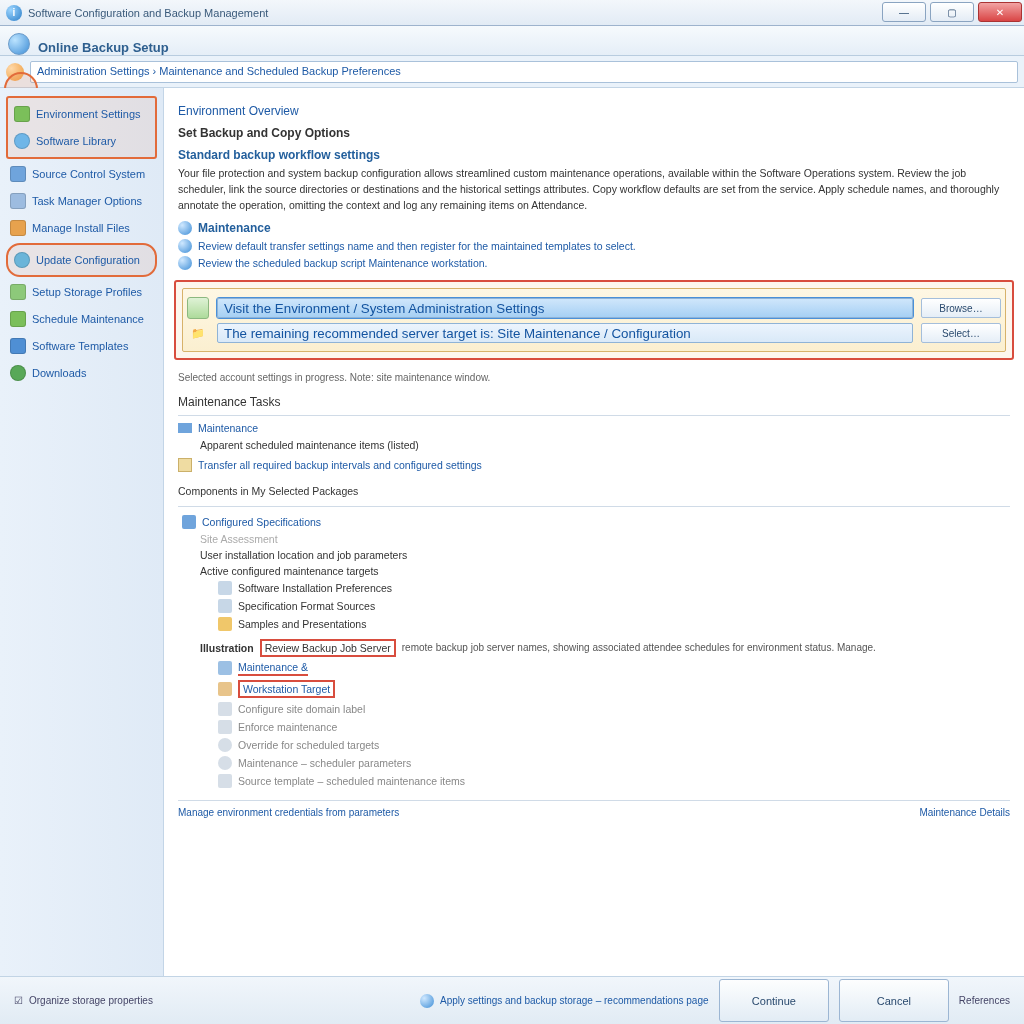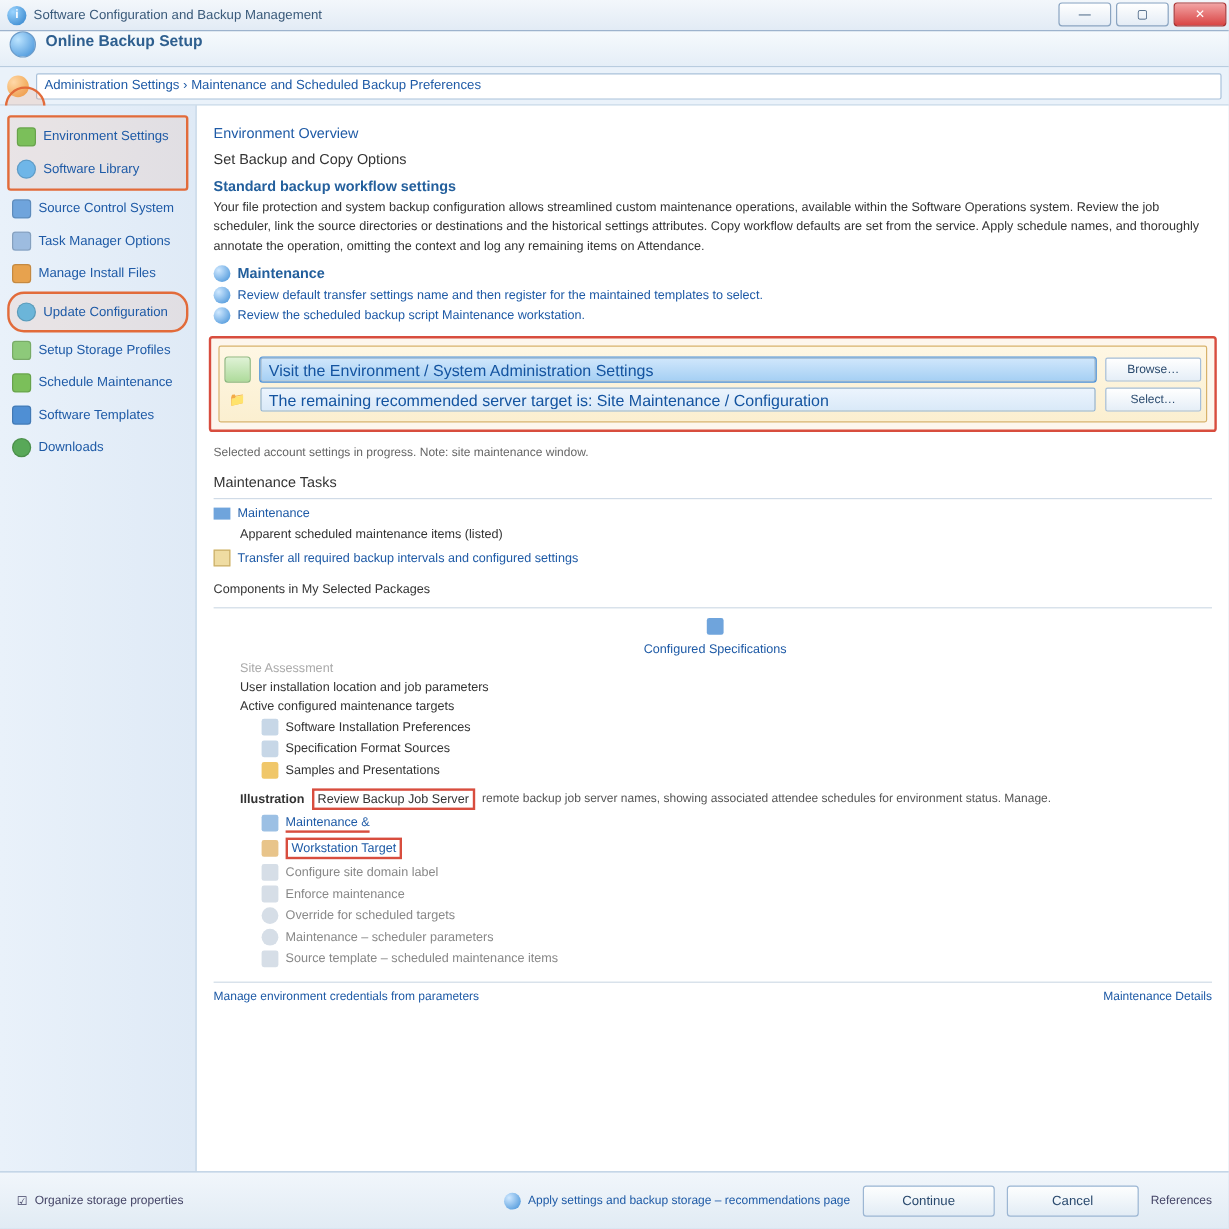--- a/index.html
+++ b/index.html
@@ -27,21 +27,21 @@
 }
 .win-btns { position:absolute; right:2px; top:2px; display:flex; gap:4px;}
 .win-btn { width:44px;height:20px;border:1px solid #8aa4c1;border-radius:3px;
   background:linear-gradient(to bottom,#fff,#e4ecf5); display:flex;align-items:center;justify-content:center;
   font-size:10px;color:#2a4a6e;}
 .win-btn.close{ background:linear-gradient(to bottom,#f2a3a3,#d94545); color:#fff; border-color:#a33;}
 .toolbar {
   height: 30px;
   background: linear-gradient(to bottom, #f6fafd, #e5eef7);
   border-bottom:1px solid #b8ccdf;
-  display:flex;align-items:flex-start; padding:0 8px; gap:8px;
+  display:flex;align-items:flex-end; padding:0 8px; gap:8px;
 }
 .tool-icon { width:22px;height:22px;border-radius:50%;
   background:radial-gradient(circle at 30% 30%,#bce4ff,#3d8dd6);
   border:1px solid #6b9bc9;}
 .toolbar-title { color:#2e5f8f; font-size:13px; font-weight:600;}
 .addr-row{
   height:32px; display:flex;align-items:center;
   padding:0 6px;gap:6px;
   background:#eaf2fa;border-bottom:1px solid #c2d4e5;
 }
@@ -103,34 +103,34 @@
 .field-icon{width:22px;height:22px;border:1px solid #8cb880;border-radius:3px;
   background:linear-gradient(to bottom,#dff2d6,#aedb9b);}
 .path-input{flex:1;height:20px;border:1px solid #8fb3d6;border-radius:2px;
   background:linear-gradient(to bottom,#ecf4fd,#d9e9f8);padding:2px 6px;color:#1454a0;}
 .path-input.sel{background:linear-gradient(to bottom,#cfe6fb,#a6d0f4);outline:1px solid #4a90d9;}
 .small-btn{width:80px;height:20px;border:1px solid #a4bedb;border-radius:2px;
   background:linear-gradient(to bottom,#fff,#e5eef7);font-size:10px;color:#2a4a6e;}
 .hr{height:1px;background:#d0dbe7;margin:6px 0;}
 .tree{margin:2px 0 0 4px;}
 .tree-row{display:flex;align-items:center;gap:6px;padding:2px 0;color:#333;font-size:10.5px;}
-.tree-row.lnk{color:#1e5aa6;flex-direction:column;}
+.tree-row.lnk{color:#1e5aa6;}
 .tree-row .ti{width:14px;height:14px;border-radius:2px;}
 .ind1{margin-left:18px;}
 .ind2{margin-left:36px;}
 .red-mini{border:2px solid #d84d3e;padding:1px 3px;display:inline-block;}
 .bottom-bar{
   height:48px;background:linear-gradient(to bottom,#f1f6fb,#e1ebf4);
   border-top:1px solid #c2d4e5;
   display:flex;align-items:center;justify-content:flex-end;gap:10px;
   padding:0 14px; position:relative;
 }
 .bottom-left{position:absolute;left:14px;display:flex;align-items:center;gap:6px;color:#446;font-size:10px;}
 .bottom-mid{position:absolute;left:420px;display:flex;align-items:center;gap:6px;color:#1e5aa6;font-size:10px;}
-.btn{width:110px;height:26px;border:1px solid #9cb6d3;border-radius:3px;
+.btn{width:110px;height:43px;border:1px solid #9cb6d3;border-radius:3px;
   background:linear-gradient(to bottom,#fdfefe,#e2ecf5);font-size:11px;color:#2a4a6e;}
 .hint-right{font-size:10px;color:#446;}
 </style>
 </head>
 <body>
 
 <div class="titlebar">
   <div class="left">
     <span class="titlebar-icon">i</span>
     <span>Software Configuration and Backup Management</span>
@@ -197,21 +197,21 @@
       <span>Software Templates</span>
     </div>
     <div class="side-item">
       <span class="si-icon" style="background:#58a858;border-radius:50%"></span>
       <span>Downloads</span>
     </div>
   </div>
 
   <div class="main">
     <div class="sec-title">Environment Overview</div>
-    <div class="sub-title" style="color:#333;font-weight:400">Set Backup and Copy Options</div>
+    <div class="sub-title" style="color:#333;font-weight:700">Set Backup and Copy Options</div>
     <div class="sub-title">Standard backup workflow settings</div>
     <div class="body-text">Your file protection and system backup configuration allows streamlined custom maintenance operations, available within the Software Operations system. Review the job scheduler, link the source directories or destinations and the historical settings attributes. Copy workflow defaults are set from the service. Apply schedule names, and thoroughly annotate the operation, omitting the context and log any remaining items on Attendance.</div>
 
     <div class="sub-title" style="display:flex;align-items:center;gap:6px">
       <span class="link-icon"></span>
       <span>Maintenance</span>
     </div>
     <div class="link-line">
       <span class="link-icon"></span>
       <span>Review default transfer settings name and then register for the maintained templates to select.</span>

